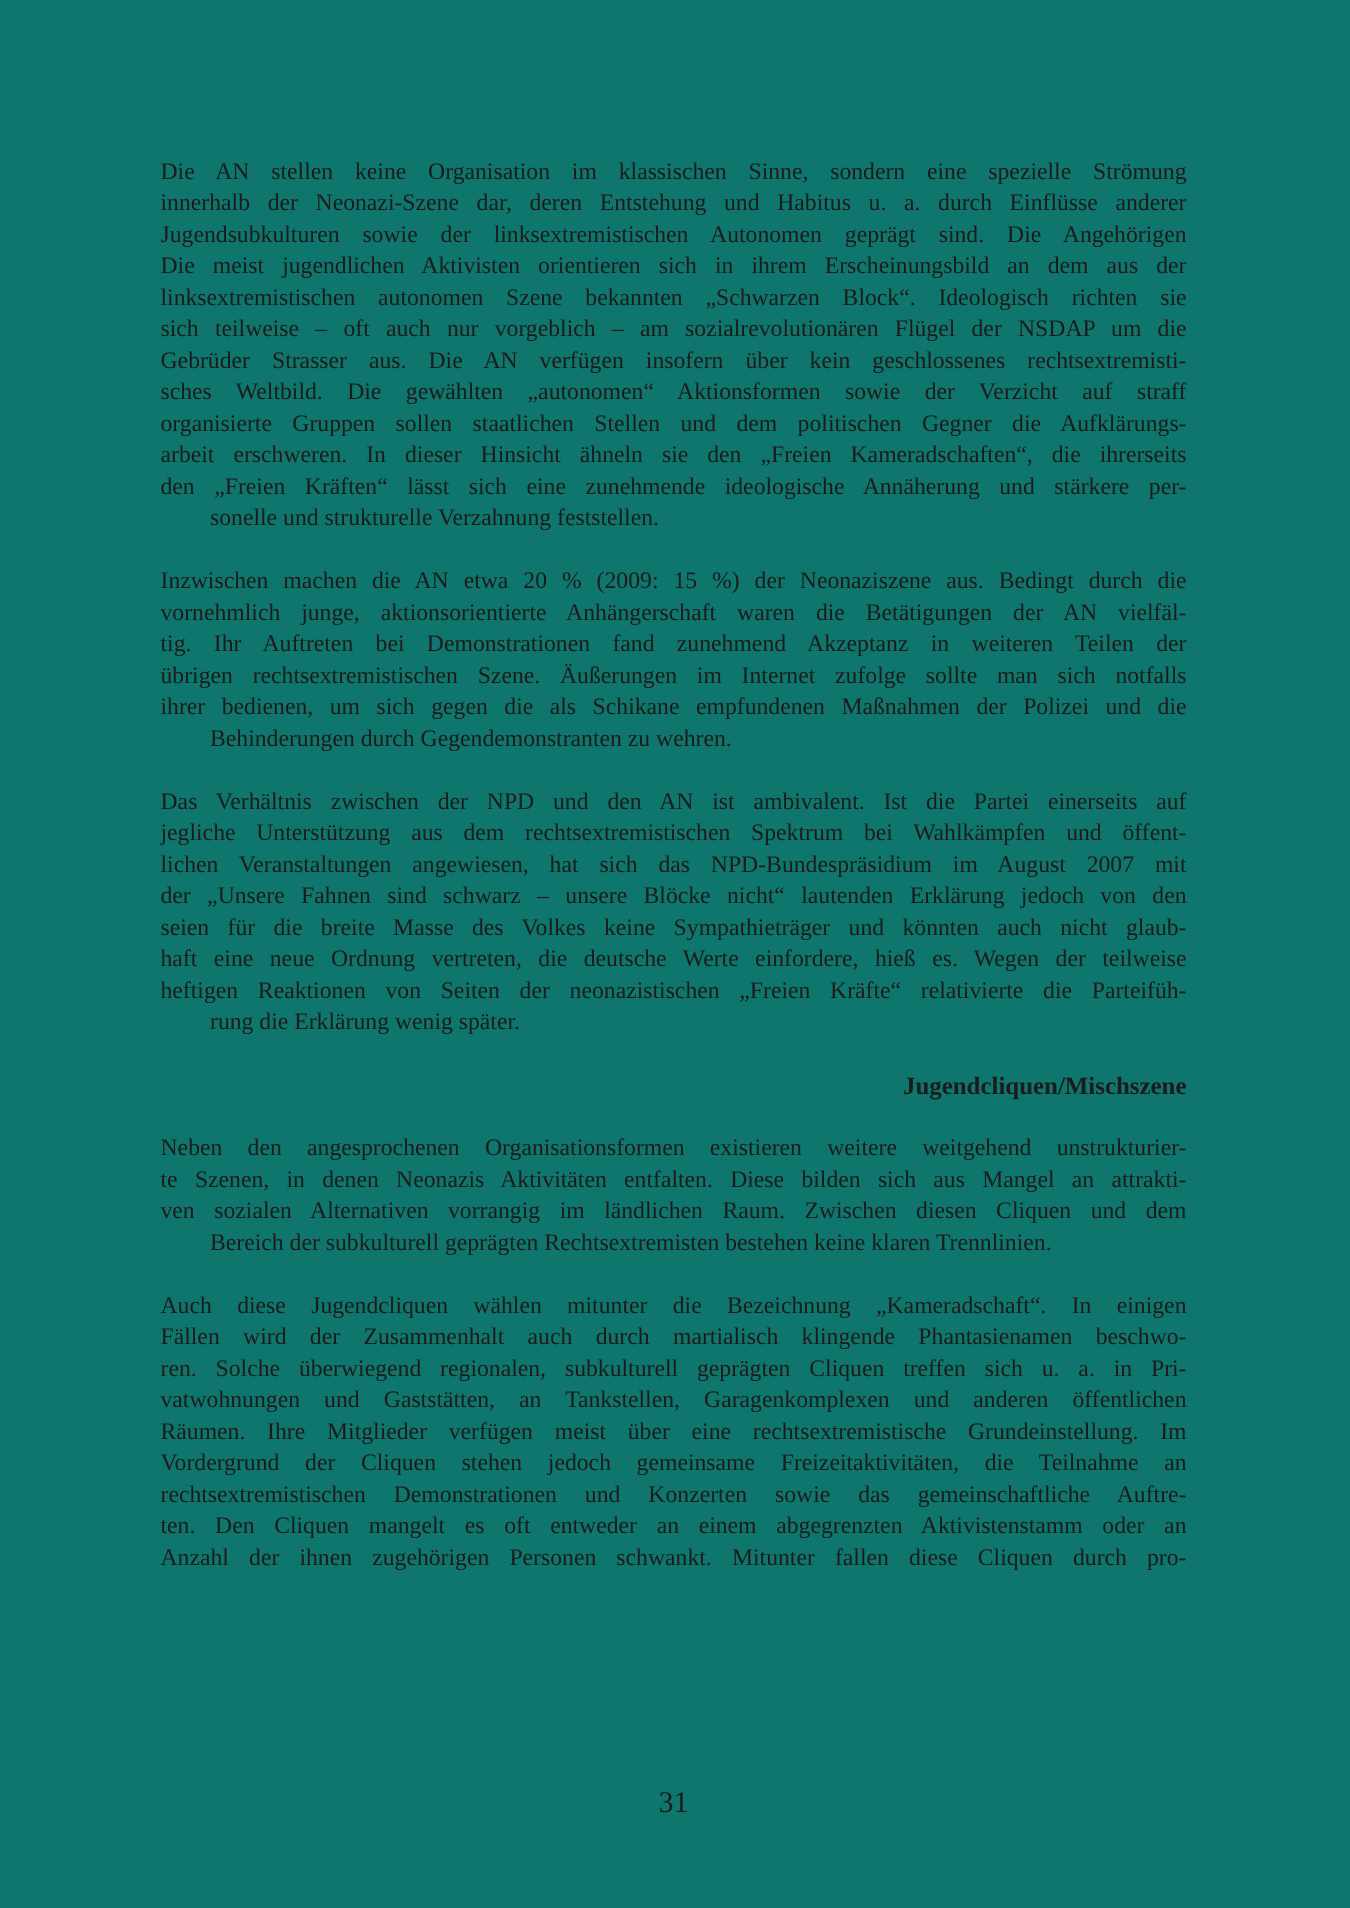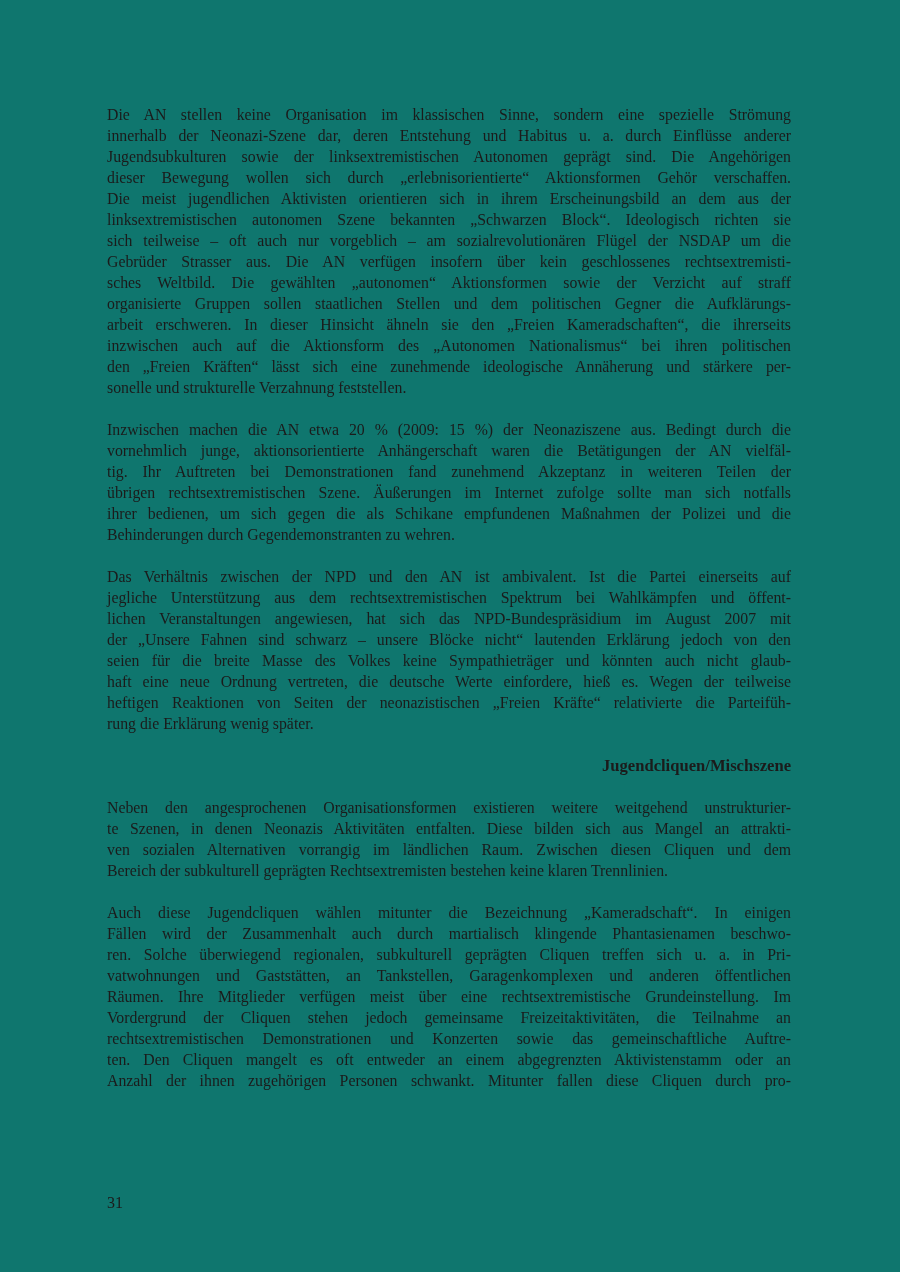--- a/index.html
+++ b/index.html
@@ -34,56 +34,55 @@
   .line {
     text-align: justify;
     text-align-last: justify;
     text-justify: inter-word;
     white-space: nowrap;
   }
   .line.line-last {
     text-align: center;
     text-align-last: left;
     white-space: normal;
+    margin-left: 33px;
   }
   .heading {
     font-size: 16.6px;
     font-weight: bold;
     line-height: 21px;
     margin: 0 0 21px 0;
     text-align: right;
   }
   .page-footer {
     position: absolute;
     left: 107px;
     top: 1192px;
     width: 684px;
-    text-align: left;
-    font-size: 16px;
+    text-align: center;
+    font-size: 20px;
     line-height: 21px;
   }
 </style>
 </head>
 <body>
 
 <main class="page">
   <section class="text-block">
       <div class="paragraph">
         <div class="line">Die AN stellen keine Organisation im klassischen Sinne, sondern eine spezielle Strömung</div>
         <div class="line">innerhalb der Neonazi-Szene dar, deren Entstehung und Habitus u. a. durch Einflüsse anderer</div>
         <div class="line">Jugendsubkulturen sowie der linksextremistischen Autonomen geprägt sind. Die Angehörigen</div>
-        <div class="line">dieser Bewegung wollen sich durch „erlebnisorientierte“ Aktionsformen Gehör verschaffen.</div>
         <div class="line">Die meist jugendlichen Aktivisten orientieren sich in ihrem Erscheinungsbild an dem aus der</div>
         <div class="line">linksextremistischen autonomen Szene bekannten „Schwarzen Block“. Ideologisch richten sie</div>
         <div class="line">sich teilweise – oft auch nur vorgeblich – am sozialrevolutionären Flügel der NSDAP um die</div>
         <div class="line">Gebrüder Strasser aus. Die AN verfügen insofern über kein geschlossenes rechtsextremisti-</div>
         <div class="line">sches Weltbild. Die gewählten „autonomen“ Aktionsformen sowie der Verzicht auf straff</div>
         <div class="line">organisierte Gruppen sollen staatlichen Stellen und dem politischen Gegner die Aufklärungs-</div>
         <div class="line">arbeit erschweren. In dieser Hinsicht ähneln sie den „Freien Kameradschaften“, die ihrerseits</div>
-        <div class="line">inzwischen auch auf die Aktionsform des „Autonomen Nationalismus“ bei ihren politischen</div>
         <div class="line">den „Freien Kräften“ lässt sich eine zunehmende ideologische Annäherung und stärkere per-</div>
         <div class="line line-last">sonelle und strukturelle Verzahnung feststellen.</div>
       </div>
       <div class="paragraph">
         <div class="line">Inzwischen machen die AN etwa 20 % (2009: 15 %) der Neonaziszene aus. Bedingt durch die</div>
         <div class="line">vornehmlich junge, aktionsorientierte Anhängerschaft waren die Betätigungen der AN vielfäl-</div>
         <div class="line">tig. Ihr Auftreten bei Demonstrationen fand zunehmend Akzeptanz in weiteren Teilen der</div>
         <div class="line">übrigen rechtsextremistischen Szene. Äußerungen im Internet zufolge sollte man sich notfalls</div>
         <div class="line">ihrer bedienen, um sich gegen die als Schikane empfundenen Maßnahmen der Polizei und die</div>
         <div class="line line-last">Behinderungen durch Gegendemonstranten zu wehren.</div>

